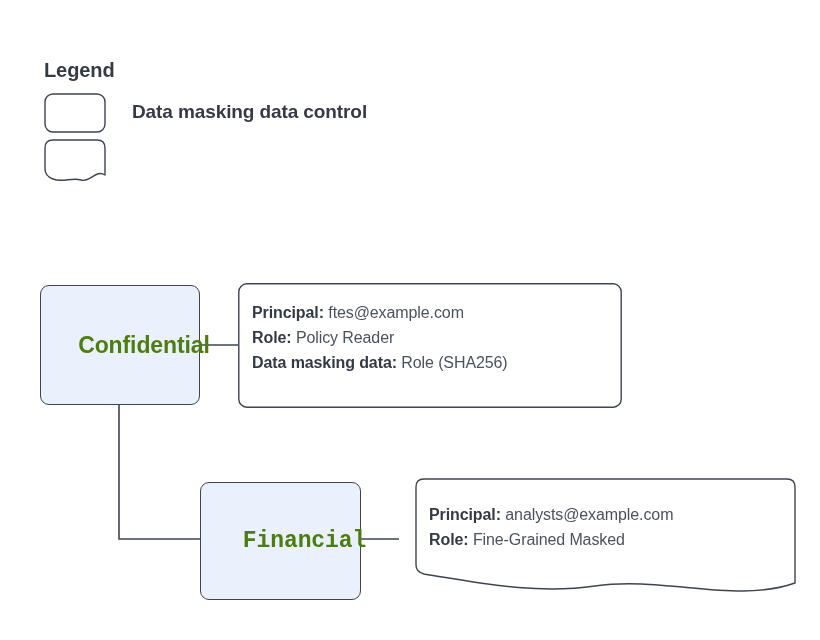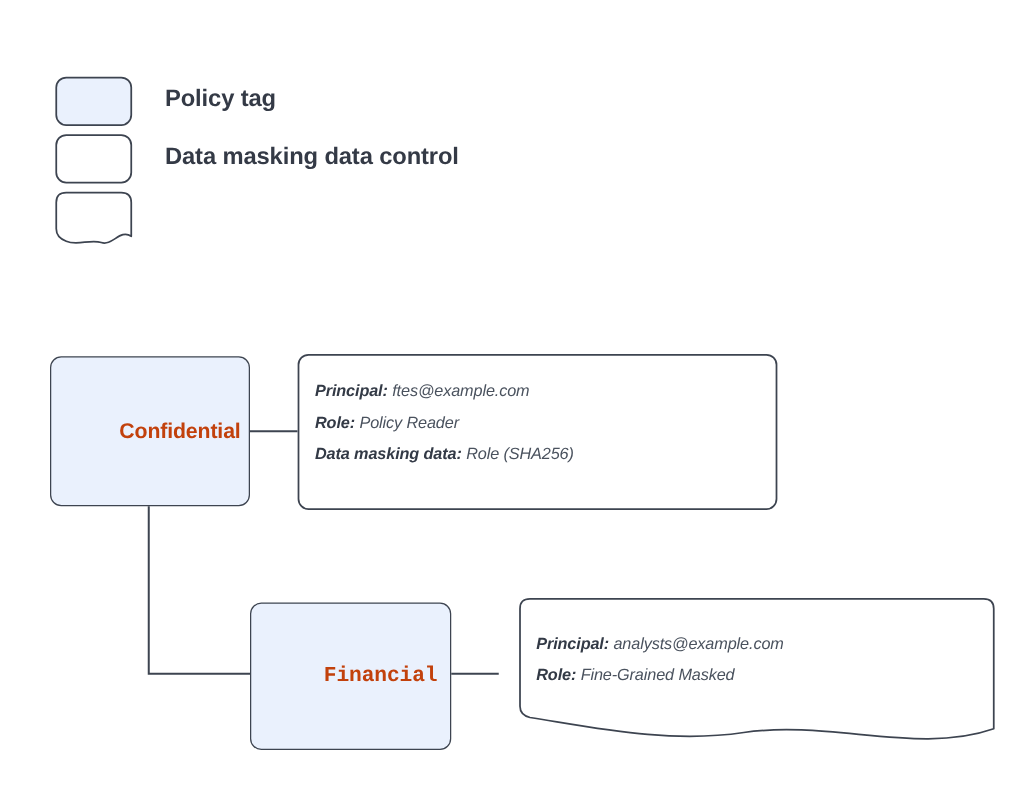--- a/index.html
+++ b/index.html
@@ -61,23 +61,23 @@
   }
   
   .node {
     position: absolute;
     box-sizing: border-box;
     border: 1.4px solid #3d4450;
     border-radius: 9px;
     display: flex;
     align-items: center;
     justify-content: center;
-    font-size: 17px;
-    font-weight: bold;
-    color: #c2410c;
+    font-size: 23px;
+    font-weight: bold;
+    color: #4d7c0f;
     letter-spacing: -0.1px;
     padding-left: 48px;
   }
   .node.tag {
     background: #eaf1fd;
   }
   
   .infobox {
     position: absolute;
     box-sizing: border-box;
@@ -98,26 +98,25 @@
     left: 14px;
     top: 0;
     right: 10px;
     bottom: 0;
     display: flex;
     flex-direction: column;
     justify-content: flex-start;
     pointer-events: none;
   }
   .info-line {
-    font-size: 13px;
+    font-size: 16px;
     line-height: 25px;
     color: #454d59;
     white-space: nowrap;
     letter-spacing: -0.1px;
-    font-style: italic;
   }
   .info-line .k {
     font-weight: bold;
     color: #333a46;
   }
   .info-line .v {
     font-weight: normal;
     color: #4a525e;
   }
   
@@ -127,29 +126,22 @@
     width: 820px; height: 640px;
     pointer-events: none;
   }
 </style>
 </head>
 <body>
 
 <div class="canvas">
 
   <div id="legend">
-
-    <div class="legend-row">
-      <div class="legend-swatch">
-        <svg width="62" height="40" viewBox="0 0 62 40">
-          <rect x="1" y="1" width="60" height="38" rx="8" ry="8" fill="#eaf1fd" stroke="#3d4450" stroke-width="1.4"></rect>
-        </svg>
-      </div>
-      <div class="legend-label">Policy tag</div>
-    </div>
+    <div id="legend-title">Legend</div>
+
 
     <div class="legend-row">
       <div class="legend-swatch">
         <svg width="62" height="40" viewBox="0 0 62 40">
           <rect x="1" y="1" width="60" height="38" rx="8" ry="8" fill="#ffffff" stroke="#3d4450" stroke-width="1.4"></rect>
         </svg>
       </div>
       <div class="legend-label">Data masking data control</div>
     </div>
 

